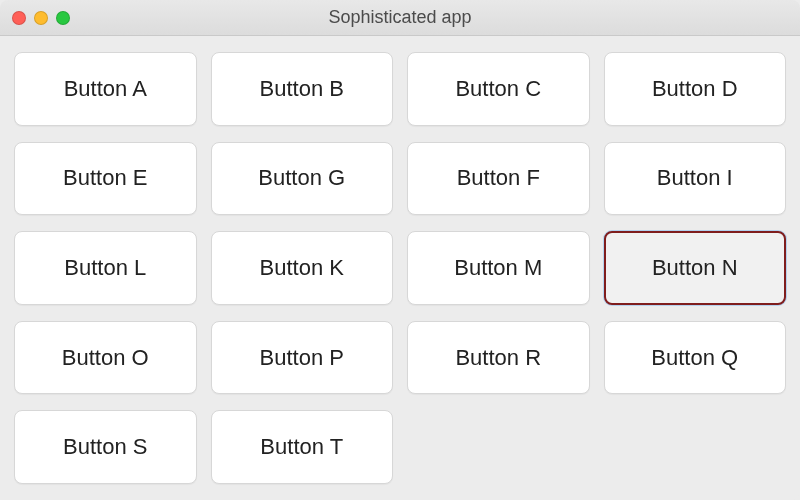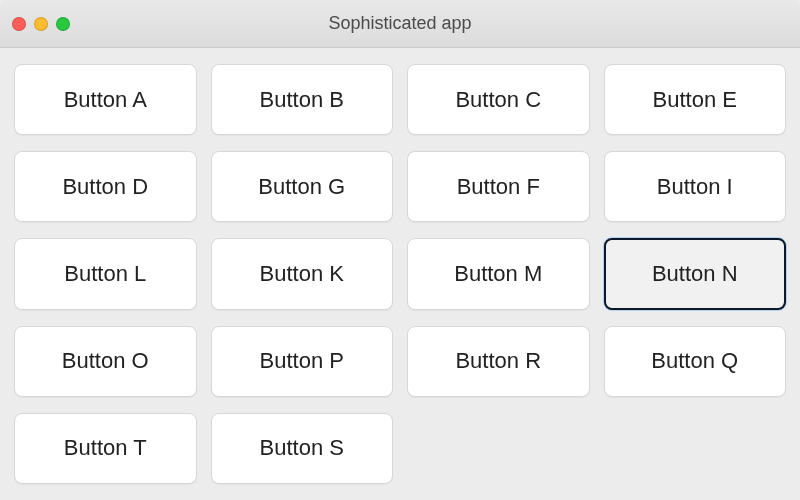--- a/index.html
+++ b/index.html
@@ -12,21 +12,21 @@
     }
     .window {
       width: 800px;
       height: 500px;
       background: #ececec;
       border-radius: 8px;
       display: flex;
       flex-direction: column;
     }
     .titlebar {
-      height: 48px;
+      height: 36px;
       background: linear-gradient(#e8e8e8, #dcdcdc);
       border-bottom: 1px solid #c9c9c9;
       display: flex;
       align-items: center;
       position: relative;
       border-top-left-radius: 8px;
       border-top-right-radius: 8px;
       justify-content: flex-end;
     }
     .traffic {
@@ -68,50 +68,50 @@
       font-size: 22px;
       color: #222;
       display: flex;
       align-items: center;
       justify-content: center;
       cursor: pointer;
       user-select: none;
     }
     .btn.focused {
       background: #f1f1f1;
-      border: 2px solid #0f172a;
+      border: 2px solid #7f1d1d;
       box-shadow: 0 0 0 1px rgba(143,192,239,0.6);
     }
   </style>
 </head>
 <body>
 
 <div class="window">
   <div class="titlebar">
     <div class="traffic">
       <div class="dot red"></div>
       <div class="dot yellow"></div>
       <div class="dot green"></div>
     </div>
     <div class="title">Sophisticated app</div>
   </div>
 
   <div class="content">
     <button class="btn">Button A</button>
     <button class="btn">Button B</button>
     <button class="btn">Button C</button>
+    <button class="btn">Button D</button>
     <button class="btn">Button E</button>
-    <button class="btn">Button D</button>
     <button class="btn">Button G</button>
     <button class="btn">Button F</button>
     <button class="btn">Button I</button>
     <button class="btn">Button L</button>
     <button class="btn">Button K</button>
     <button class="btn">Button M</button>
     <button class="btn focused">Button N</button>
     <button class="btn">Button O</button>
     <button class="btn">Button P</button>
     <button class="btn">Button R</button>
     <button class="btn">Button Q</button>
+    <button class="btn">Button S</button>
     <button class="btn">Button T</button>
-    <button class="btn">Button S</button>
   </div>
 </div>
 
 </body></html>

